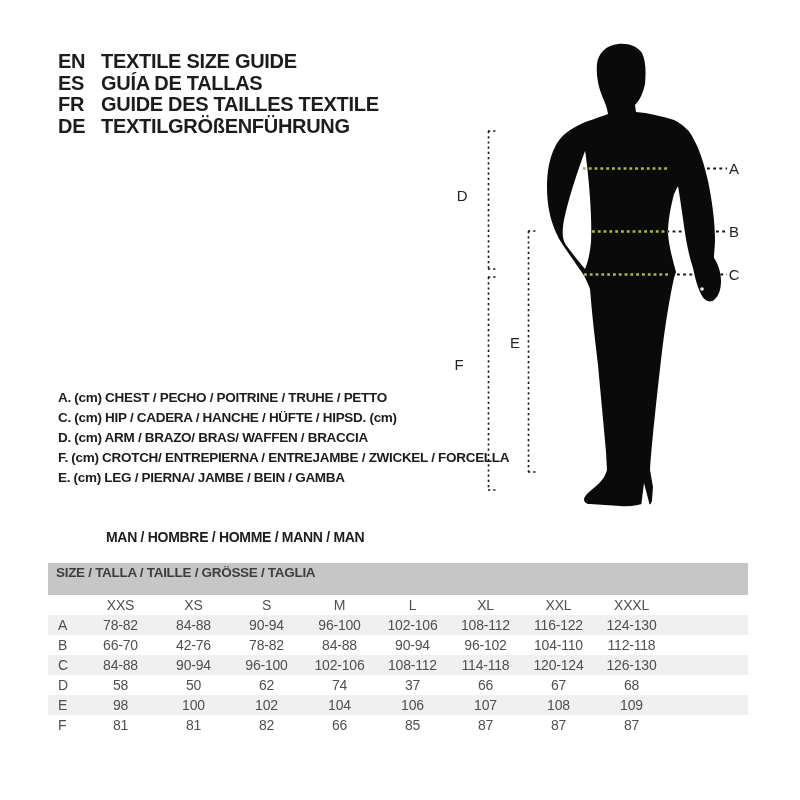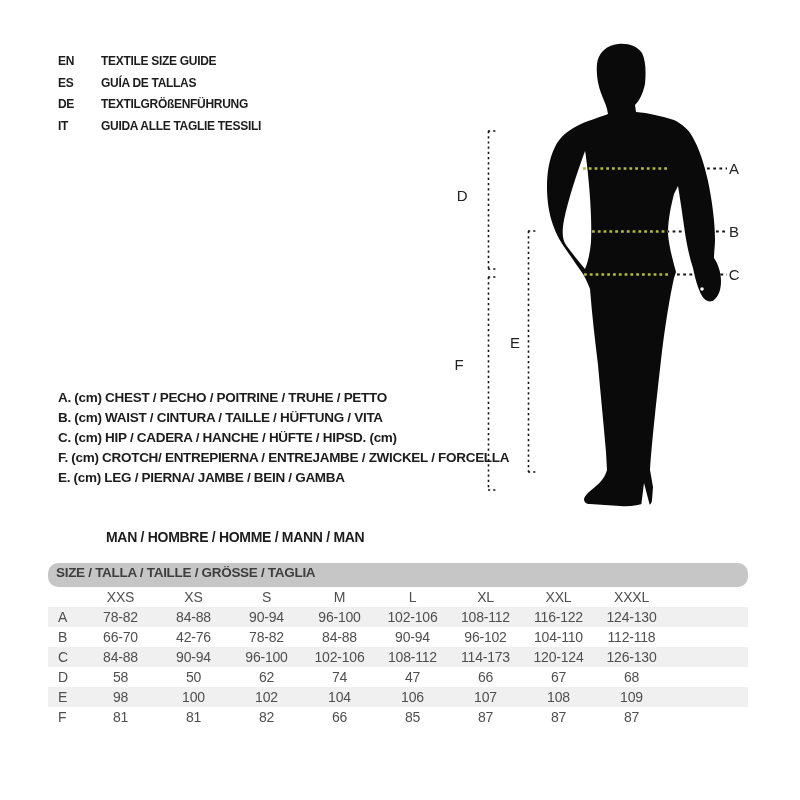--- a/index.html
+++ b/index.html
@@ -2,35 +2,35 @@
 <html><head>
 <meta charset="utf-8">
 <style>
   html,body{margin:0;padding:0;background:#ffffff;}
   .canvas{
     position:relative;width:800px;height:800px;background:#ffffff;overflow:hidden;
     font-family:"Liberation Sans","DejaVu Sans",sans-serif;color:#1c1c1c;
   }
   
   .lang-block{position:absolute;left:58px;top:51px;}
-  .lang-row{display:flex;line-height:21.6px;font-size:12px;font-weight:700;letter-spacing:-0.3px;color:#1c1c1c;}
+  .lang-row{display:flex;line-height:21.6px;font-size:20px;font-weight:700;letter-spacing:-0.3px;color:#1c1c1c;}
   .lang-code{width:43px;flex:0 0 43px;}
   
   .figure-svg{position:absolute;left:440px;top:20px;width:310px;height:500px;}
   .marker{position:absolute;transform:translate(-50%,-50%);font-size:15px;font-weight:400;letter-spacing:-0.2px;color:#222;}
   .m-a{left:734px;top:168px;} .m-b{left:734px;top:231px;} .m-c{left:734px;top:274px;}
   .m-d{left:462px;top:195px;} .m-e{left:515px;top:342px;} .m-f{left:459px;top:364px;}
   
   .legend-block{position:absolute;left:58px;top:388px;}
   .legend-line{line-height:20px;font-size:13.5px;font-weight:700;letter-spacing:-0.3px;color:#1c1c1c;white-space:nowrap;}
   .category-line{position:absolute;left:58px;top:529px;font-size:14px;font-weight:700;letter-spacing:-0.3px;color:#1c1c1c;padding-left:48px;}
   
   .table-wrap{position:absolute;left:48px;top:563px;width:700px;}
-  .table-header{height:24px;line-height:20px;background:#c6c6c6;color:#3e3e3e;
-    font-size:13.5px;font-weight:700;letter-spacing:-0.3px;padding-left:8px;box-sizing:border-box;border-radius:10px;}
+  .table-header{height:32px;line-height:20px;background:#c6c6c6;color:#3e3e3e;
+    font-size:13.5px;font-weight:700;letter-spacing:-0.3px;padding-left:8px;box-sizing:border-box;}
   table.sizes{border-collapse:collapse;width:700px;table-layout:fixed;}
   table.sizes td,table.sizes th{height:20px;padding:0;text-align:center;vertical-align:middle;
     font-size:14px;font-weight:400;letter-spacing:-0.2px;color:#4f4f4f;white-space:nowrap;}
   table.sizes .rowlabel{text-align:left;padding-left:10px;}
   table.sizes tr.stripe{background:#f0f0f0;}
   col.c-label{width:36px;} col.c-size{width:73px;} col.c-fill{width:auto;}
 </style>
 </head>
 <body>
 
@@ -39,26 +39,26 @@
   <div class="lang-block">
     <div class="lang-row">
       <span class="lang-code">EN</span>
       <span class="lang-label">TEXTILE SIZE GUIDE</span>
     </div>
     <div class="lang-row">
       <span class="lang-code">ES</span>
       <span class="lang-label">GUÍA DE TALLAS</span>
     </div>
     <div class="lang-row">
+      <span class="lang-code">FR</span>
+      <span class="lang-label">GUIDE DES TAILLES TEXTILE</span>
+    </div>
+    <div class="lang-row">
       <span class="lang-code">DE</span>
       <span class="lang-label">TEXTILGRÖßENFÜHRUNG</span>
-    </div>
-    <div class="lang-row">
-      <span class="lang-code">IT</span>
-      <span class="lang-label">GUIDA ALLE TAGLIE TESSILI</span>
     </div>
   </div>
 
   <svg class="figure-svg" viewBox="440 20 310 500">
 
     <g stroke="#151515" stroke-width="1.8" stroke-dasharray="2.8 3.4">
       <line x1="583" y1="168.5" x2="727" y2="168.5"></line>
       <line x1="592" y1="231.5" x2="727" y2="231.5"></line>
       <line x1="584" y1="274.5" x2="727" y2="274.5"></line>
     </g>
@@ -118,22 +118,22 @@
 
   <div class="marker m-a">A</div>
   <div class="marker m-b">B</div>
   <div class="marker m-c">C</div>
   <div class="marker m-d">D</div>
   <div class="marker m-e">E</div>
   <div class="marker m-f">F</div>
 
   <div class="legend-block">
     <div class="legend-line">A. (cm) CHEST / PECHO / POITRINE / TRUHE / PETTO</div>
-    <div class="legend-line">B. (cm) WAIST / CINTURA / TAILLE / HÜFTUNG / VITA</div>
     <div class="legend-line">C. (cm) HIP / CADERA / HANCHE / HÜFTE / HIPSD. (cm)</div>
+    <div class="legend-line">D. (cm) ARM / BRAZO/ BRAS/ WAFFEN / BRACCIA</div>
     <div class="legend-line">F. (cm) CROTCH/ ENTREPIERNA / ENTREJAMBE / ZWICKEL / FORCELLA</div>
     <div class="legend-line">E. (cm) LEG / PIERNA/ JAMBE / BEIN / GAMBA</div>
   </div>
   <div class="category-line">MAN / HOMBRE / HOMME / MANN / MAN</div>
 
   <div class="table-wrap">
     <div class="table-header">SIZE / TALLA / TAILLE / GRÖSSE / TAGLIA</div>
     <table class="sizes">
       <colgroup>
         <col class="c-label">
@@ -184,32 +184,32 @@
         <td>112-118</td>
         <td></td>
       </tr>
       <tr class="stripe">
         <td class="rowlabel">C</td>
         <td>84-88</td>
         <td>90-94</td>
         <td>96-100</td>
         <td>102-106</td>
         <td>108-112</td>
-        <td>114-173</td>
+        <td>114-118</td>
         <td>120-124</td>
         <td>126-130</td>
         <td></td>
       </tr>
       <tr>
         <td class="rowlabel">D</td>
         <td>58</td>
         <td>50</td>
         <td>62</td>
         <td>74</td>
-        <td>47</td>
+        <td>37</td>
         <td>66</td>
         <td>67</td>
         <td>68</td>
         <td></td>
       </tr>
       <tr class="stripe">
         <td class="rowlabel">E</td>
         <td>98</td>
         <td>100</td>
         <td>102</td>

